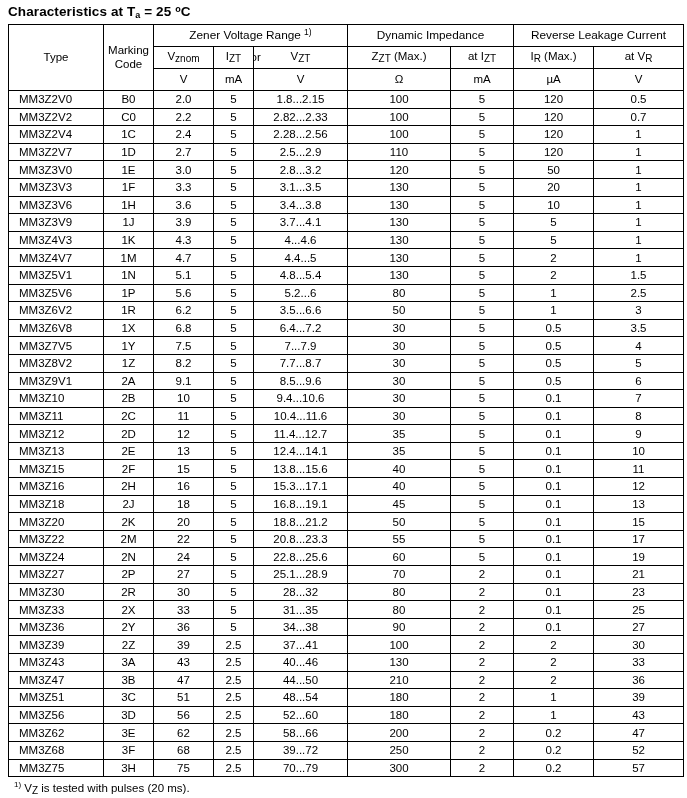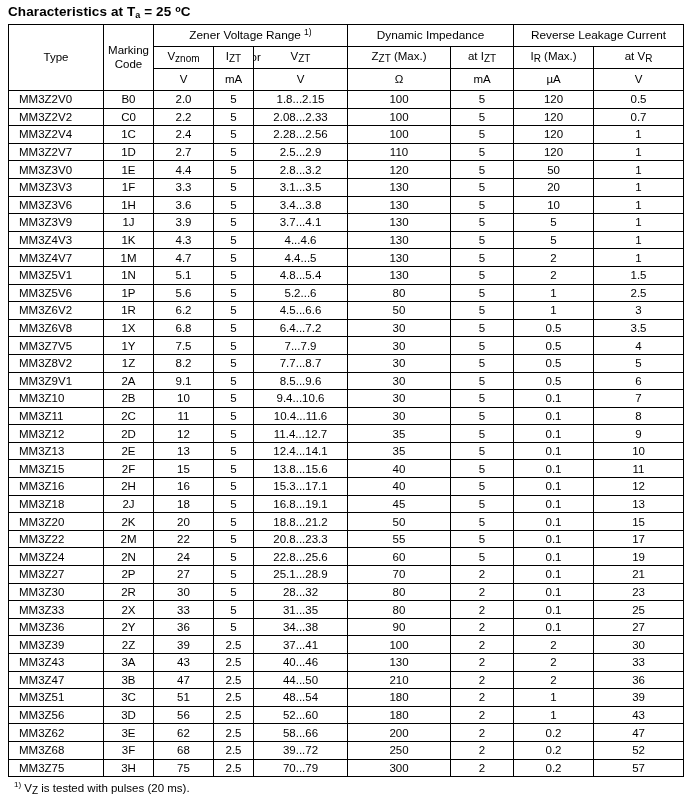--- a/index.html
+++ b/index.html
@@ -97,21 +97,21 @@
           <td>100</td>
           <td>5</td>
           <td>120</td>
           <td>0.5</td>
         </tr>
         <tr>
           <td class="left">MM3Z2V2</td>
           <td>C0</td>
           <td>2.2</td>
           <td>5</td>
-          <td>2.08...2.33</td>
+          <td>2.82...2.33</td>
           <td>100</td>
           <td>5</td>
           <td>120</td>
           <td>0.7</td>
         </tr>
         <tr>
           <td class="left">MM3Z2V4</td>
           <td>1C</td>
           <td>2.4</td>
           <td>5</td>
@@ -128,21 +128,21 @@
           <td>5</td>
           <td>2.5...2.9</td>
           <td>110</td>
           <td>5</td>
           <td>120</td>
           <td>1</td>
         </tr>
         <tr>
           <td class="left">MM3Z3V0</td>
           <td>1E</td>
-          <td>4.4</td>
+          <td>3.0</td>
           <td>5</td>
           <td>2.8...3.2</td>
           <td>120</td>
           <td>5</td>
           <td>50</td>
           <td>1</td>
         </tr>
         <tr>
           <td class="left">MM3Z3V3</td>
           <td>1F</td>
@@ -218,21 +218,21 @@
           <td>80</td>
           <td>5</td>
           <td>1</td>
           <td>2.5</td>
         </tr>
         <tr>
           <td class="left">MM3Z6V2</td>
           <td>1R</td>
           <td>6.2</td>
           <td>5</td>
-          <td>4.5...6.6</td>
+          <td>3.5...6.6</td>
           <td>50</td>
           <td>5</td>
           <td>1</td>
           <td>3</td>
         </tr>
         <tr>
           <td class="left">MM3Z6V8</td>
           <td>1X</td>
           <td>6.8</td>
           <td>5</td>

